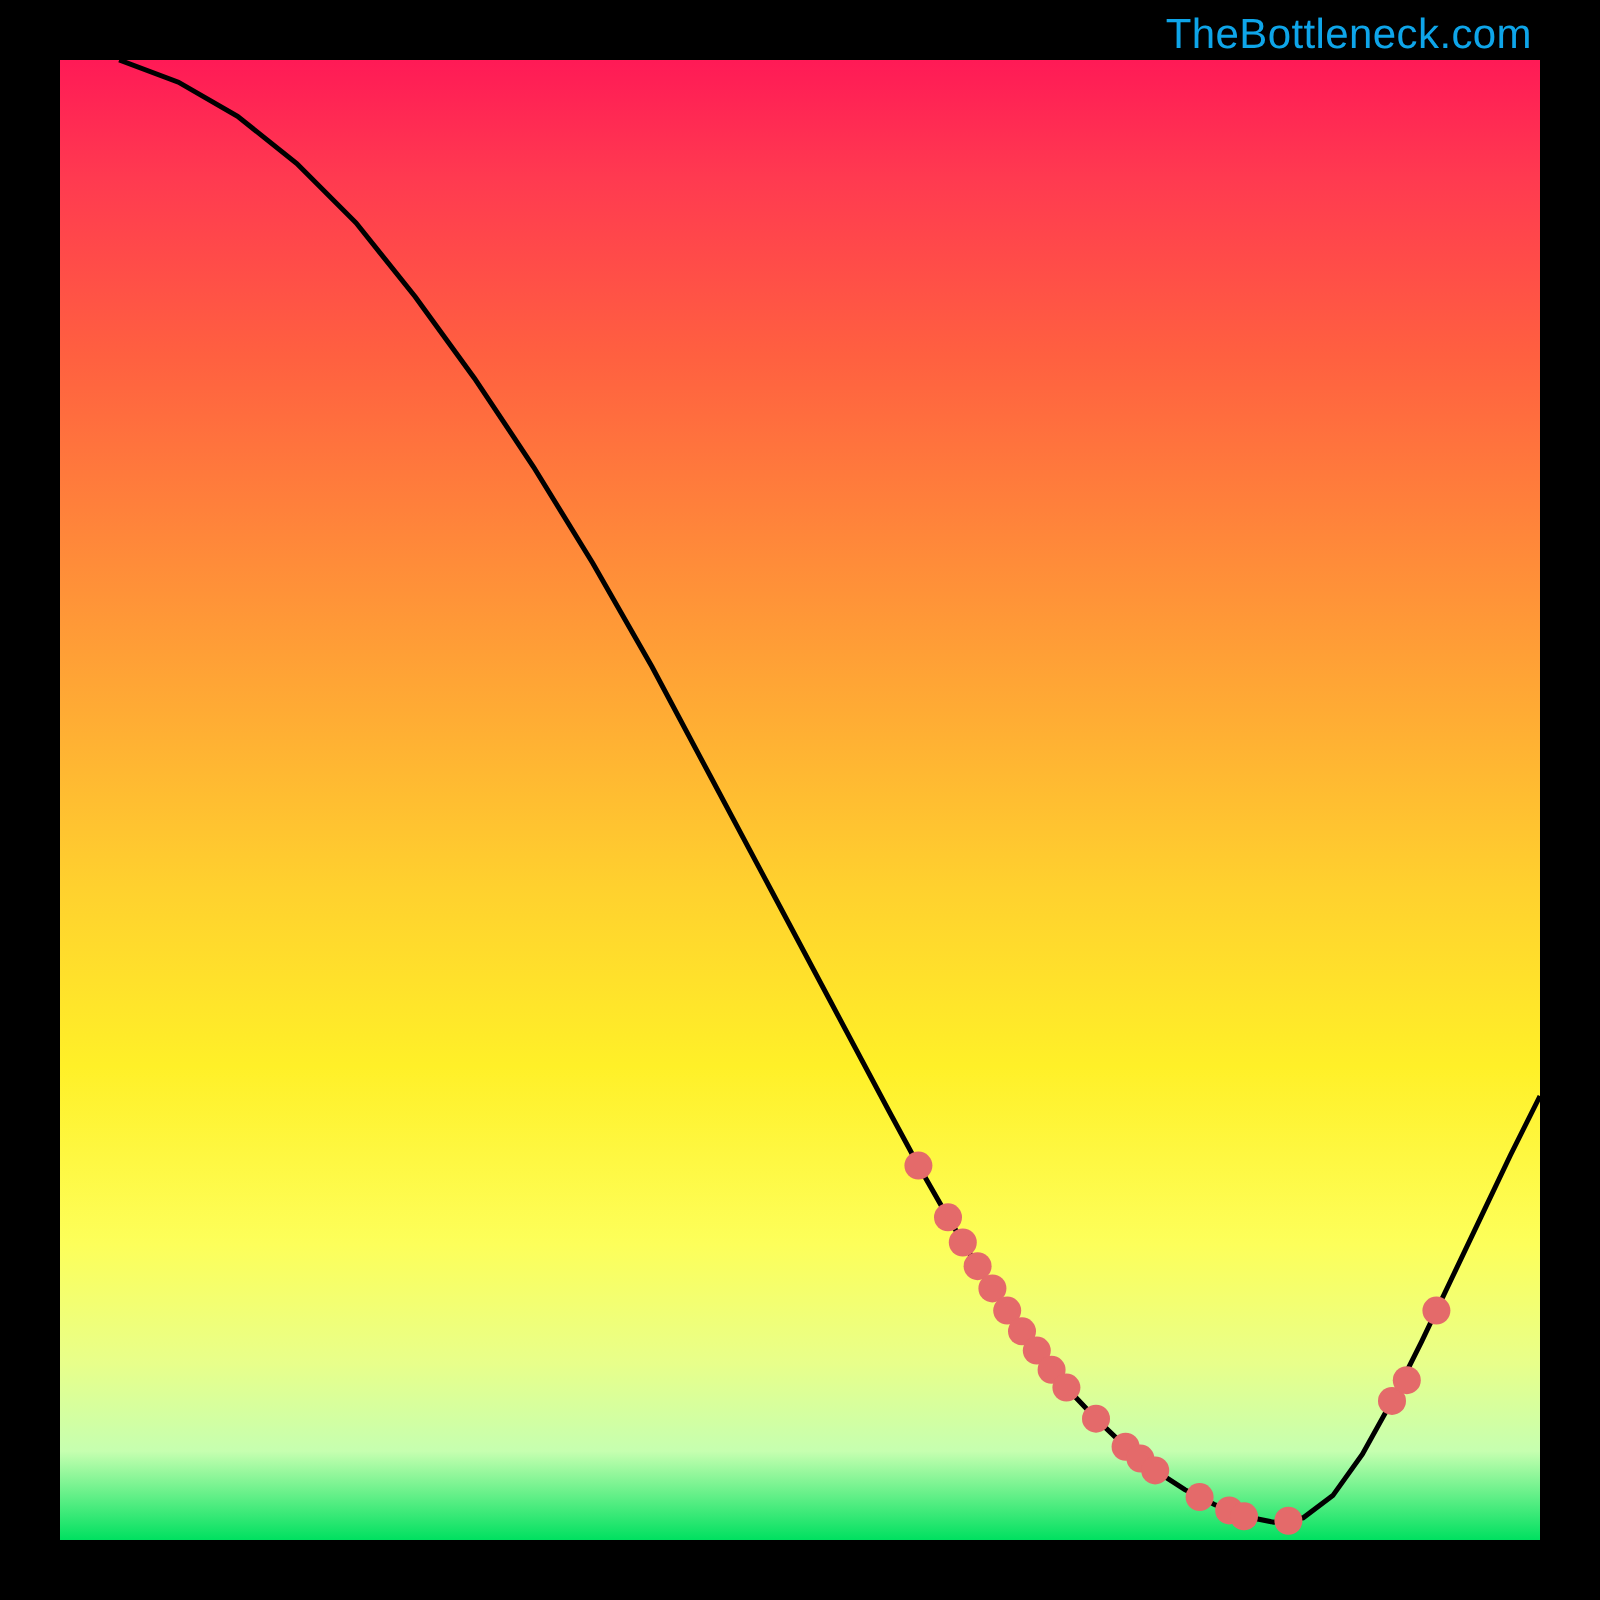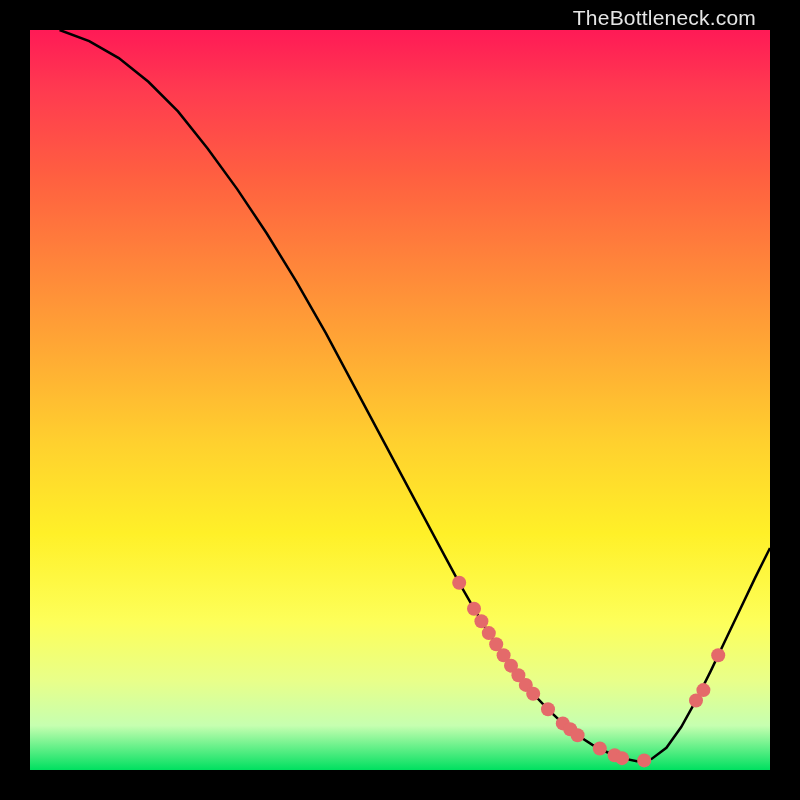--- a/index.html
+++ b/index.html
@@ -27,22 +27,22 @@
       #fff028 68%,
       #fdff5a 80%,
       #e8ff8a 88%,
       #c6ffb0 94%,
       #00e060 100%
     );
   }
   .watermark {
     position: absolute;
     top: 6px;
-    right: 44px;
-    color: #e5e5e5;
+    right: 34px;
+    color: #0ea5e9;
     font-size: 21px;
     font-weight: 500;
     letter-spacing: 0.2px;
   }
   svg {
     position: absolute;
     left: 0;
     top: 0;
   }
 </style>

